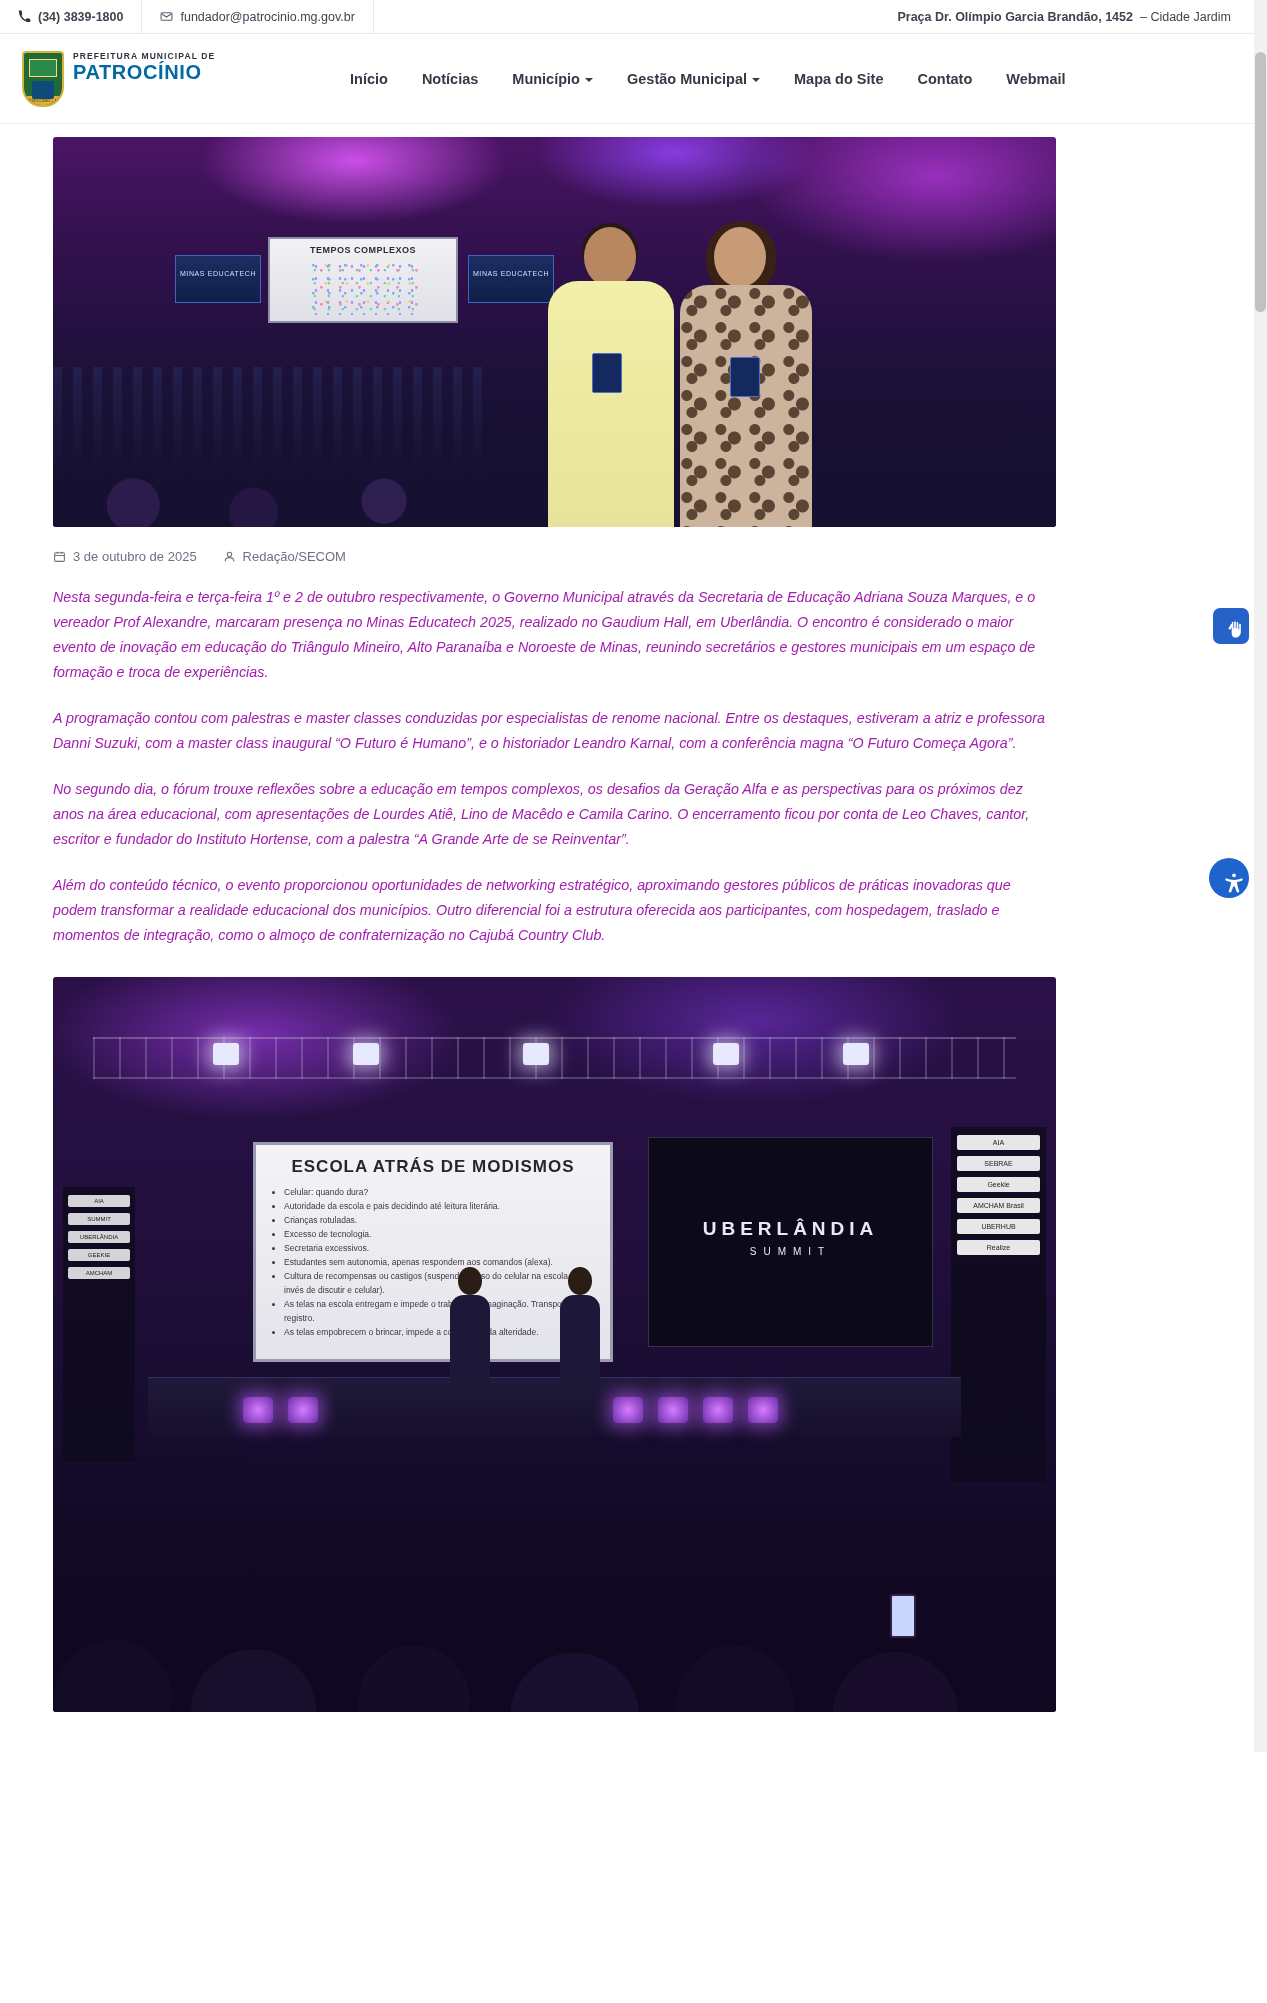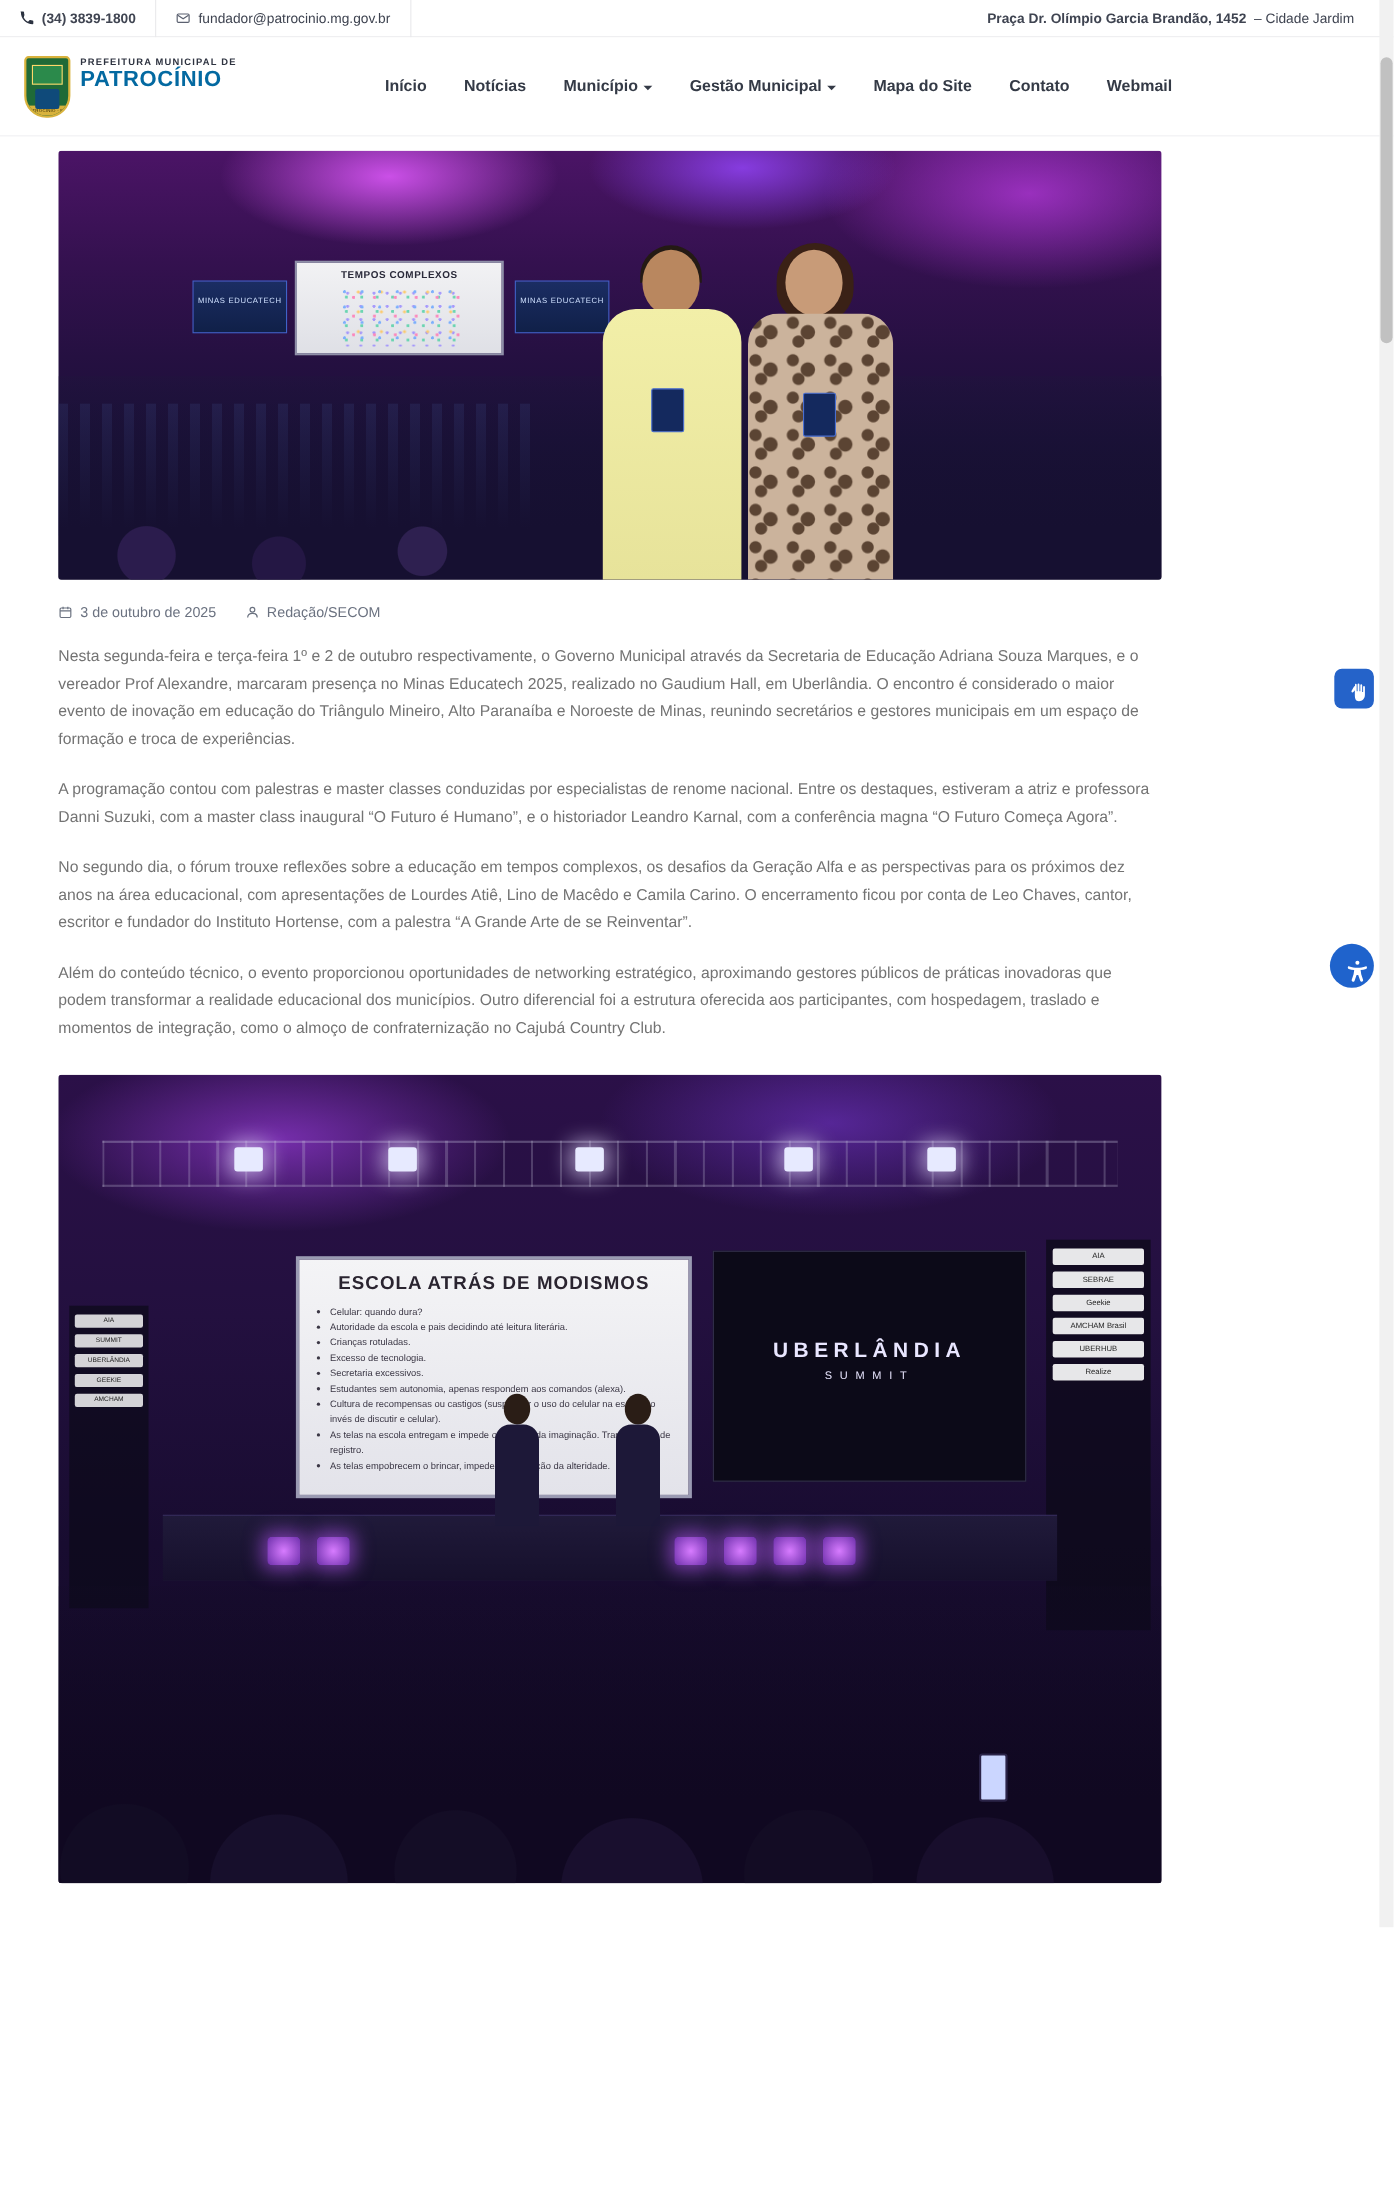--- a/index.html
+++ b/index.html
@@ -188,21 +188,21 @@
       linear-gradient(180deg, #2b1048 0%, #23103f 30%, #180c30 58%, #120a25 100%);
   }
   .photo2 .truss {
     position: absolute; left: 40px; right: 40px; top: 60px; height: 42px;
     background: repeating-linear-gradient(90deg, rgba(200,200,220,.25) 0 2px, transparent 2px 26px);
     border-top: 2px solid rgba(210,210,230,.3);
     border-bottom: 2px solid rgba(210,210,230,.25);
   }
   .photo2 .lamp { position: absolute; width: 26px; height: 22px; background: #e7eaff; border-radius: 3px; box-shadow: 0 0 18px 6px rgba(230,220,255,.6); }
   .photo2 .bigscreen {
-    position: absolute; left: 216px; top: 165px; width: 360px; height: 220px;
+    position: absolute; left: 200px; top: 165px; width: 360px; height: 220px;
     background: linear-gradient(180deg,#f4f4f6,#e3e3ea);
     border: 3px solid #9a9ab2;
   }
   .photo2 .bigscreen h4 { font-size: 17px; color: #2a2430; text-align: center; margin: 12px 0 8px; letter-spacing: 1px; font-weight: bold;}
   .photo2 .bigscreen ul { margin: 0 14px; padding-left: 14px; font-size: 8.5px; line-height: 14px; color: #3b3745; }
   .photo2 .rightscreen {
     position: absolute; left: 595px; top: 160px; width: 285px; height: 210px;
     background: #0c0a18; border: 1px solid #34304d;
     color: #e9e6ff; font-size: 19px; letter-spacing: 5px; text-align: center; padding-top: 80px; font-weight: bold;
   }
@@ -253,21 +253,21 @@
   
   .meta {
     display: flex; align-items: center; gap: 26px;
     font-size: 13px; color: #6b7280; margin-top: 22px;
   }
   .meta span.m { display: flex; align-items: center; gap: 7px; }
   h1.title {
     font-size: 21px; color: #1e2430; font-weight: bold; margin-top: 13px; letter-spacing: .1px;
   }
   p.para {
-    font-size: 14.3px; line-height: 25px; color: #737373; margin-top: 21px; text-align: left;
+    font-size: 14.3px; line-height: 25px; color: #a21caf; margin-top: 21px; text-align: left; font-style: italic;
   }
 
   
   .fab {
     position: absolute; right: 18px; width: 36px; height: 36px; border-radius: 7px;
     display: flex; align-items: center; justify-content: center; cursor: pointer;
   }
   .fab.libras { top: 608px; background: #2563c9; }
   .fab.access { top: 858px; background: #1f63cc; border-radius: 50%; width: 40px; height: 40px; }
   .scrollbar-track {

